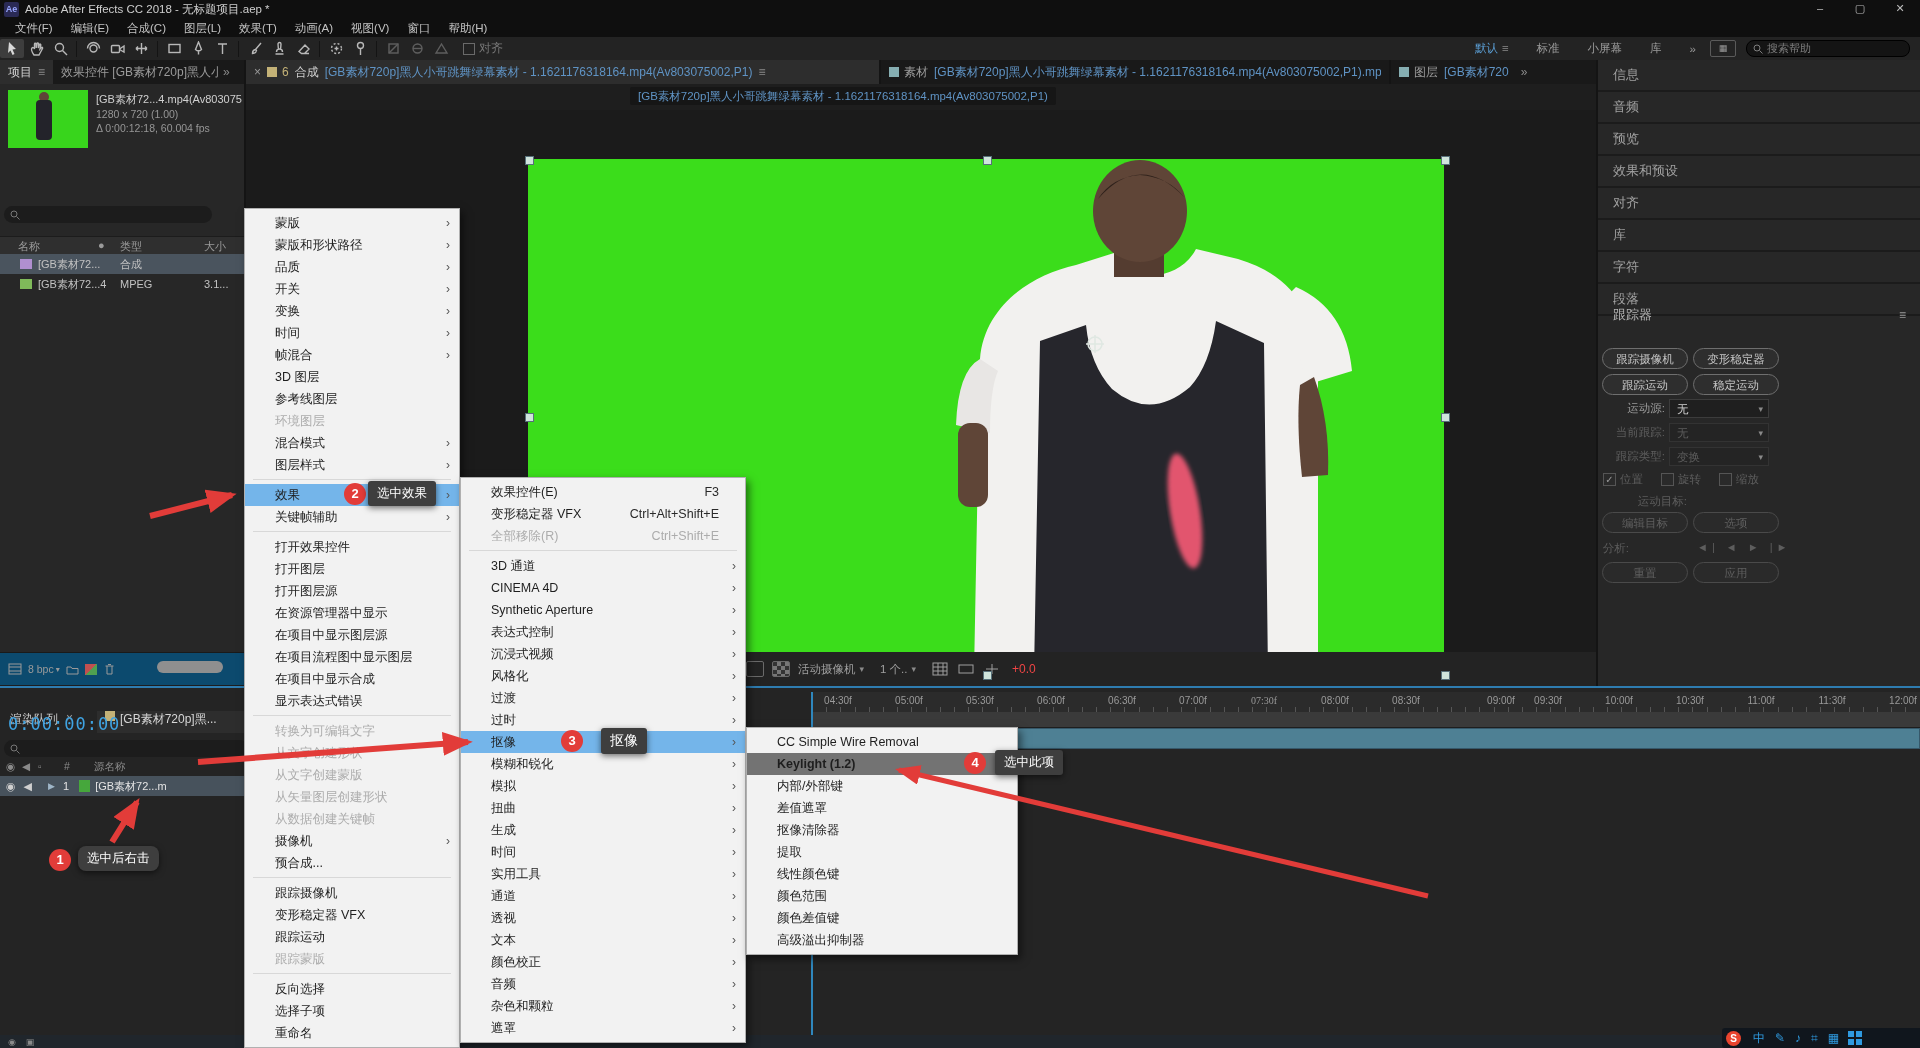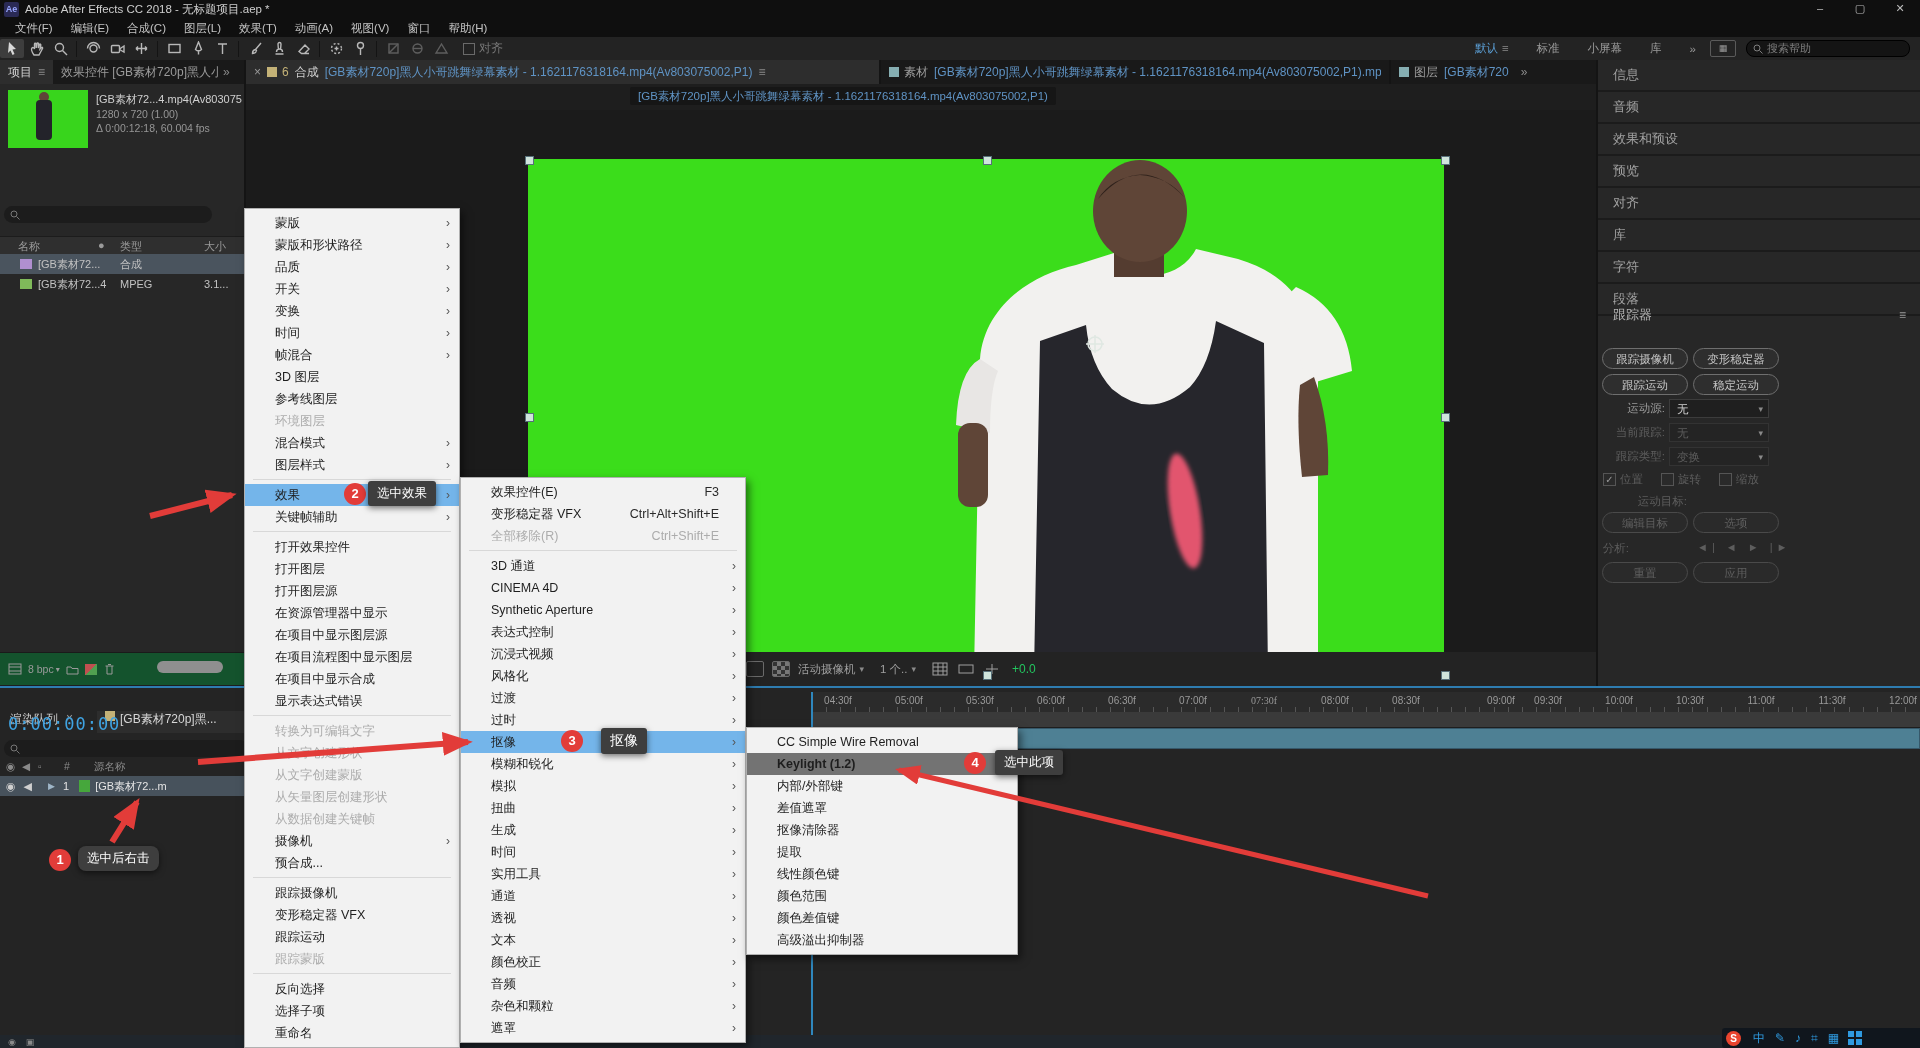--- a/index.html
+++ b/index.html
@@ -53,21 +53,21 @@
   #proj-search{left:4px;top:122px;width:196px;height:17px;background:#1c1c1c;border-radius:9px;
     display:flex;align-items:center;padding:0 6px;color:#777;}
   #proj-header{left:0;top:152px;width:244px;height:17px;background:#2f2f2f;border-top:1px solid #1c1c1c;
     border-bottom:1px solid #1c1c1c;color:#9a9a9a;font-size:11px;}
   #proj-header span{position:absolute;top:2px;}
   .prow{left:0;width:244px;height:20px;position:absolute;display:flex;align-items:center;font-size:11px;color:#c2c2c2;}
   .prow.sel{background:#4a545e;}
   .picon{width:12px;height:10px;margin:0 6px 0 20px;flex:none;}
   .ptype{position:absolute;left:120px;}
   .psize{position:absolute;left:204px;}
-  #proj-footer{left:0;top:568px;width:244px;height:32px;background:#14532d;border-top:1px solid #1a1a1a;
+  #proj-footer{left:0;top:568px;width:244px;height:32px;background:#0c4a6e;border-top:1px solid #1a1a1a;
     display:flex;align-items:center;color:#9a9a9a;}
   #proj-scrollpill{position:absolute;left:157px;top:8px;width:66px;height:12px;background:#8f8f8f;border-radius:6px;}
   
   #comp-panel{left:246px;top:84px;width:1350px;height:602px;background:#1c1c1c;}
   #breadcrumb-bar{left:0;top:0;width:1350px;height:26px;background:#1e1e1e;border-bottom:1px solid #141414;}
   #breadcrumb{position:absolute;left:384px;top:3px;height:18px;background:#161616;border-radius:2px;
     line-height:18px;padding:0 8px;color:#5f93c4;font-size:11.5px;white-space:nowrap;}
   #viewer{left:0;top:26px;width:1350px;height:542px;background:#1b1b1b;}
   #video{position:absolute;left:282px;top:49px;width:916px;height:515px;background:#3bdd1b;overflow:hidden;}
   .handle{position:absolute;width:7px;height:7px;background:#cfe4dc;border:1px solid #57707a;z-index:6;}
@@ -439,30 +439,30 @@
       <svg width="16" height="14" style="stroke:#9f9f9f;fill:none;margin-right:10px;">
           <rect x="1" y="1" width="14" height="12"></rect>
           <path d="M6 1 V13 M11 1 V13 M1 5 H15 M1 9 H15"></path>
         </svg>
       <svg width="16" height="14" style="stroke:#9f9f9f;fill:none;margin-right:10px;">
           <rect x="1" y="3" width="14" height="8"></rect>
         </svg>
       <svg width="16" height="14" style="stroke:#9f9f9f;fill:none;margin-right:12px;">
           <path d="M2 7 H14 M8 2 V12"></path>
         </svg>
-      <span style="color:#22c55e;">+0.0</span>
+      <span style="color:#ef4444;">+0.0</span>
     </div>
   </div>
 
   <div class="abs" id="sidebar">
     <div id="side-heads">
         <div class="side-head">信息</div>
         <div class="side-head">音频</div>
+        <div class="side-head">预览</div>
         <div class="side-head">效果和预设</div>
-        <div class="side-head">预览</div>
         <div class="side-head">对齐</div>
         <div class="side-head">库</div>
         <div class="side-head">字符</div>
         <div class="side-head">段落</div>
       </div>
     <div id="tracker-head">跟踪器</div>
     <div id="tracker-burger">≡</div>
     <div class="pill" style="left:5px;top:288px;width:86px;">跟踪摄像机</div>
     <div class="pill" style="left:96px;top:288px;width:86px;">变形稳定器</div>
     <div class="pill" style="left:5px;top:314px;width:86px;">跟踪运动</div>

